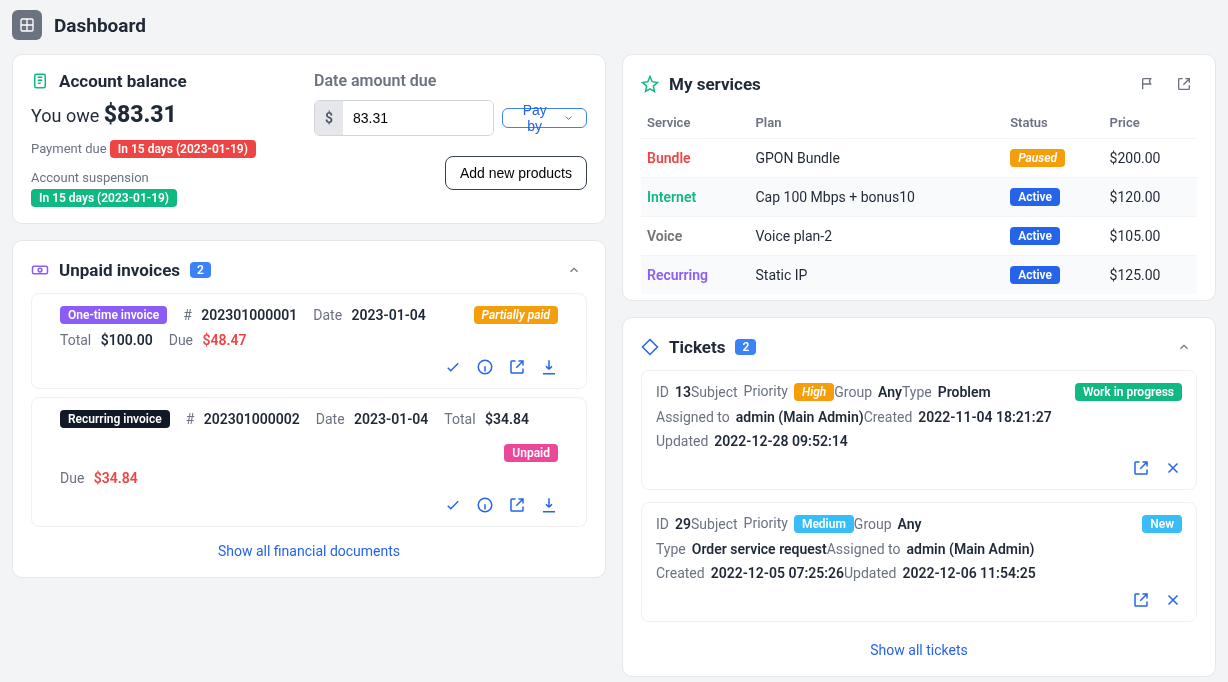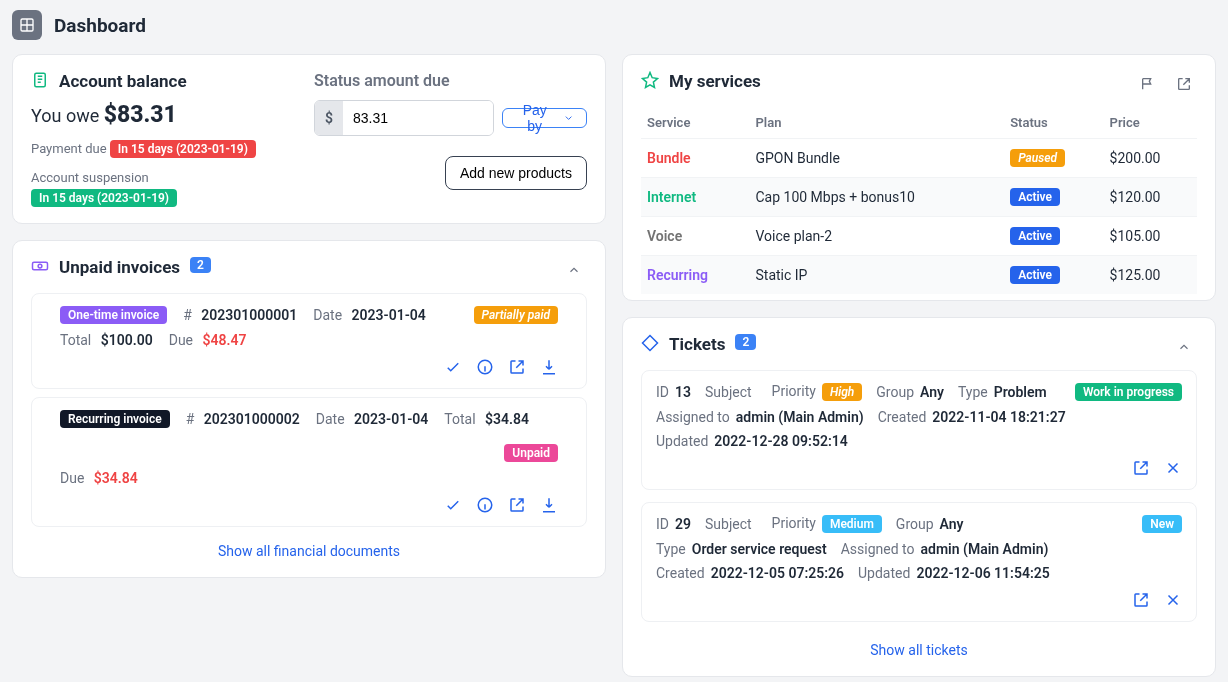--- a/index.html
+++ b/index.html
@@ -36,21 +36,21 @@
     gap: 16px;
     align-items: start;
   }
   .card {
     background: #fff;
     border: 1px solid #e5e7eb;
     border-radius: 10px;
     padding: 16px 18px;
   }
   .card-header {
-    display:flex; align-items:flex-start; gap:10px;
+    display:flex; align-items:center; gap:10px;
     margin-bottom: 10px;
   }
   .card-header h2 { font-size: 17px; font-weight: 700; }
   .card-header .spacer { flex:1; }
   .icon-btn {
     width:26px;height:26px;
     display:flex;align-items:center;justify-content:center;
     border:none;background:transparent;cursor:pointer;
     color:#6b7280;
     border-radius:4px;
@@ -106,21 +106,21 @@
   .inv-item { border:1px solid #eef0f3; border-radius:8px; padding:12px 28px; margin-bottom:8px;}
   .inv-line { display:flex; flex-wrap:wrap; gap:16px; align-items:center;}
   .inv-line .right-badge { margin-left:auto; }
   .inv-actions { display:flex; justify-content:flex-end; gap:14px; margin-top:10px;}
   .inv-actions button { border:none; background:transparent; color:#2563eb; cursor:pointer;}
   .center-link { text-align:center; padding:8px 0 2px 0;}
   .center-link a { color:#2563eb; text-decoration:none; font-size:14px; cursor:pointer;}
   .due-val { color:#ef4444; font-weight:600;}
   
   .ticket { border:1px solid #eef0f3; border-radius:8px; padding:12px 14px; margin-bottom:12px;}
-  .ticket .row { display:flex; flex-wrap:wrap; gap:14px; align-items:center; margin-bottom:8px;}
+  .ticket .row { display:flex; flex-wrap:wrap; align-items:center; margin-bottom:8px;}
   .ticket .row:last-child{margin-bottom:0;}
   .kv .k{ color:#6b7280; margin-right:6px;}
   .kv .v{ font-weight:600;}
   .ticket .right-badge{ margin-left:auto;}
   .chev { width:12px;height:12px; }
   svg { display:block; }
 </style>
 </head>
 <body>
 
@@ -160,21 +160,21 @@
                 <span>Payment due</span>
                 <span class="badge badge-red">In 15 days (2023-01-19)</span>
               </div>
               <div style="margin-top:6px;">
                 <div style="margin-bottom:4px;">Account suspension</div>
                 <span class="badge badge-green">In 15 days (2023-01-19)</span>
               </div>
             </div>
           </div>
           <div>
-            <div class="section-sub">Status amount due</div>
+            <div class="section-sub">Date amount due</div>
             <div class="pay-row">
               <div class="input-group">
                 <span class="prefix">$</span>
                 <input type="text" value="83.31" style="">
               </div>
               <button class="payby">
                 <span>Pay by</span>
                 <svg class="chev" viewBox="0 0 24 24" fill="none" stroke="currentColor" stroke-width="2">
                     <path d="M6 9l6 6 6-6"></path>
                   </svg>

